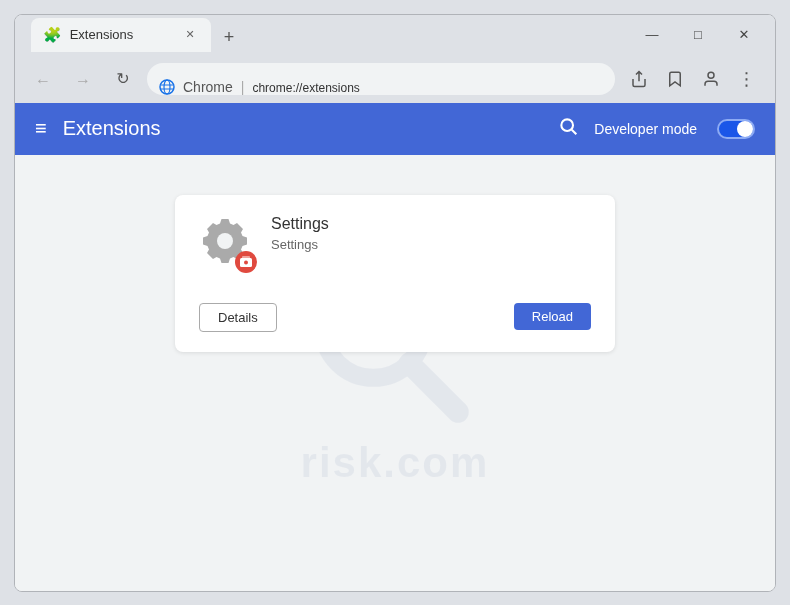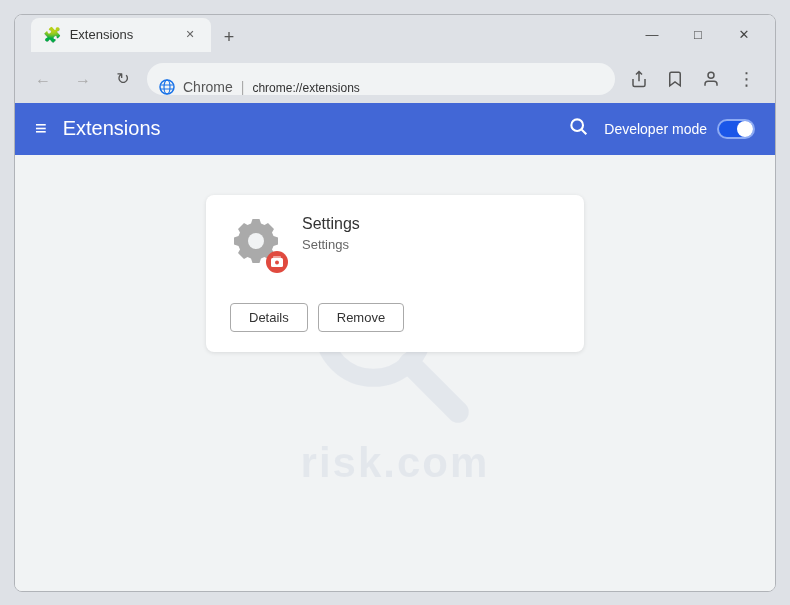--- a/index.html
+++ b/index.html
@@ -193,21 +193,21 @@
     }
 
     .search-icon-btn {
       font-size: 18px;
       cursor: pointer;
       margin-right: 16px;
     }
 
     .dev-mode-label {
       font-size: 14px;
-      margin-right: 10px;
+      margin-right: 20px;
     }
 
     .toggle {
       width: 38px;
       height: 20px;
       background: #1a56e8;
       border-radius: 10px;
       position: relative;
       cursor: pointer;
       border: 2px solid rgba(255,255,255,0.5);
@@ -253,21 +253,21 @@
       color: #8899bb;
       font-weight: bold;
       letter-spacing: 2px;
     }
 
     
     .extension-card {
       background: white;
       border-radius: 8px;
       padding: 20px 24px 20px 24px;
-      width: 378px;
+      width: 440px;
       box-shadow: 0 1px 4px rgba(0,0,0,0.1);
       position: relative;
       z-index: 1;
     }
 
     .card-top {
       display: flex;
       align-items: flex-start;
       gap: 16px;
       margin-bottom: 32px;
@@ -458,18 +458,18 @@
           </div>
         </div>
         <div class="ext-info">
           <div class="ext-name">Settings</div>
           <div class="ext-desc">Settings</div>
         </div>
       </div>
 
       <div class="card-actions">
         <button class="btn-outline">Details</button>
-        <button class="btn-outline">Remove</button>
+        <button class="btn-primary">Reload</button>
       </div>
     </div>
 
   </div>
 </div>
 
 </body></html>

